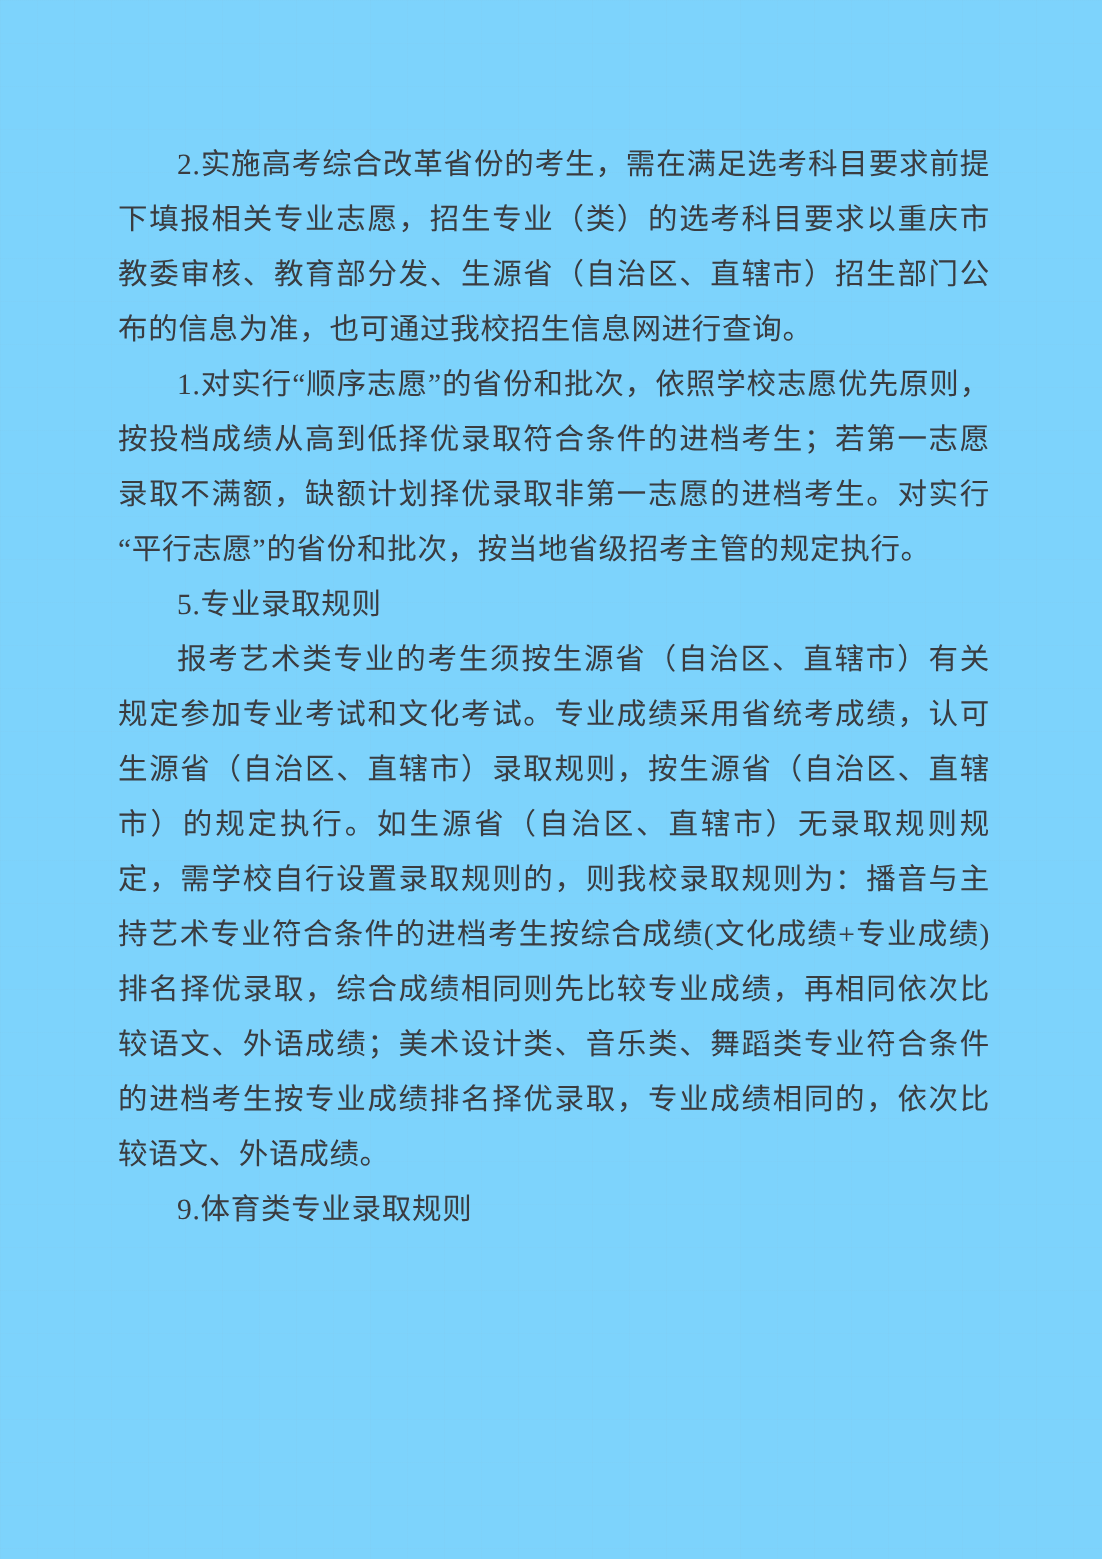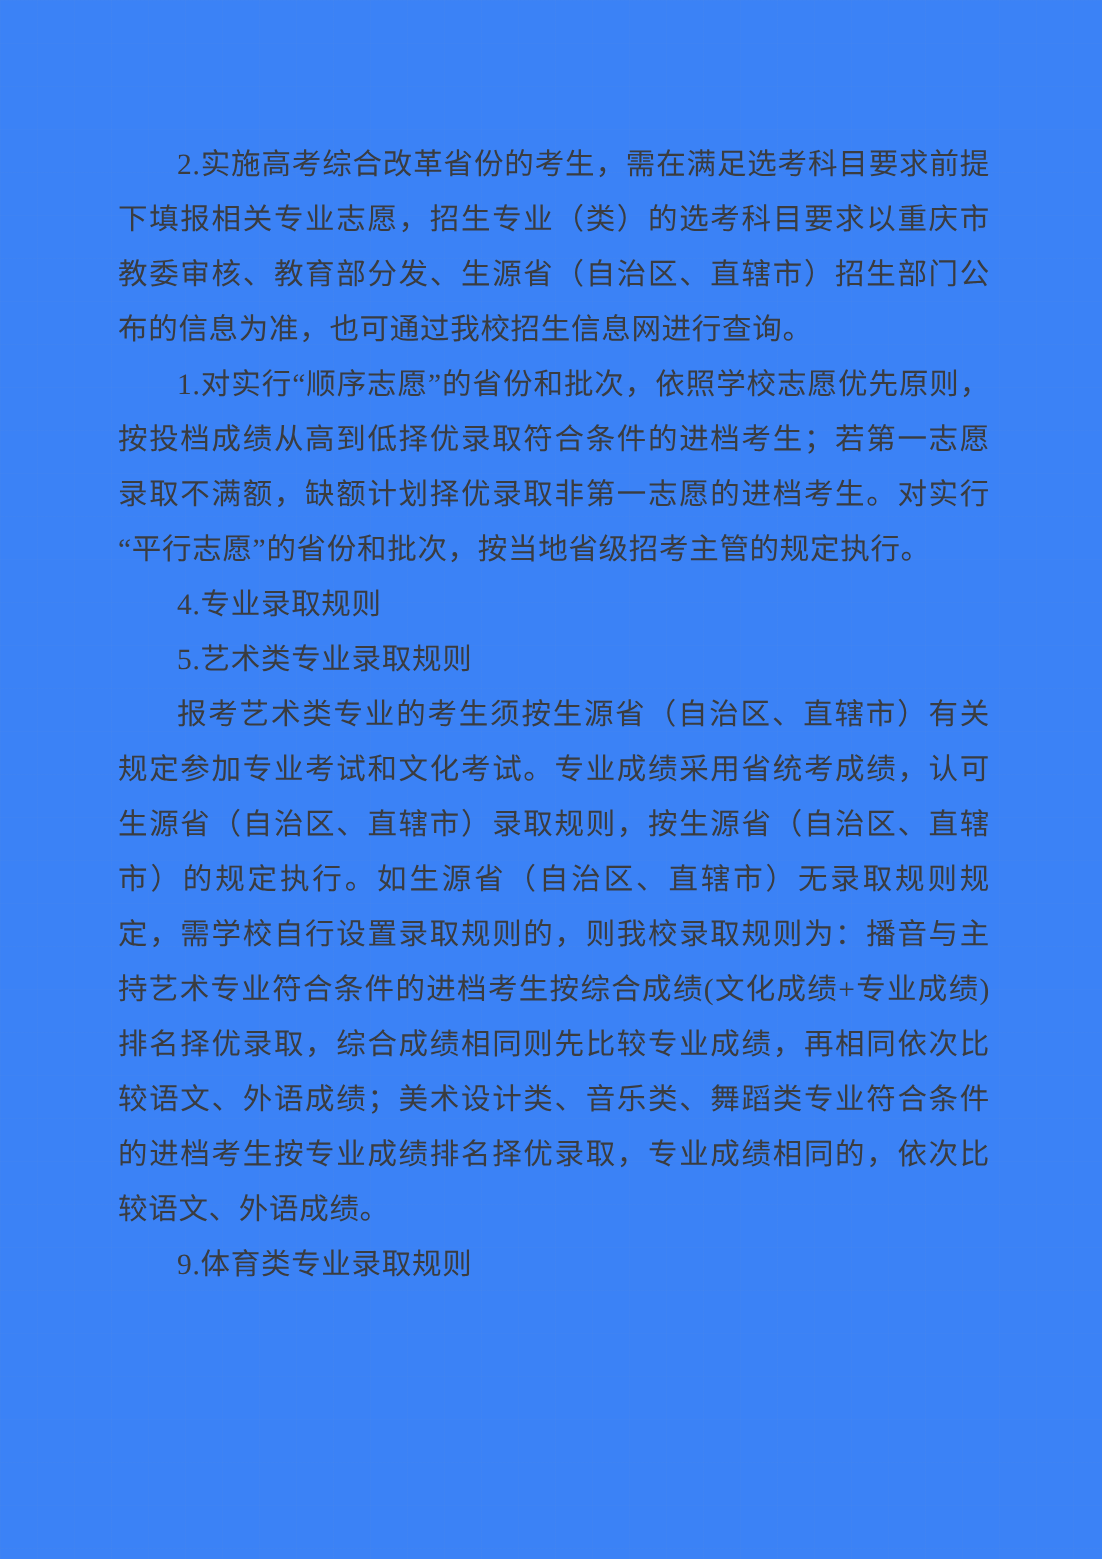--- a/index.html
+++ b/index.html
@@ -6,21 +6,21 @@
   html, body {
     margin: 0;
     padding: 0;
     background: #ffffff;
   }
   .page {
     position: relative;
     width: 1102px;
     height: 1559px;
     margin: 0 auto;
-    background: #3b82f6;
+    background: #7dd3fc;
     overflow: hidden;
     box-sizing: border-box;
   }
   
   .scan-texture {
     position: absolute;
     inset: 0;
     pointer-events: none;
     background-image:
       repeating-linear-gradient(to right, rgba(150,160,175,0.035) 0 1px, transparent 1px 37px),
@@ -58,24 +58,23 @@
 <div class="page">
 
   <div class="scan-texture"></div>
 
   <div class="doc-body">
 
     <p class="para">2.实施高考综合改革省份的考生，需在满足选考科目要求前提下填报相关专业志愿，招生专业（类）的选考科目要求以重庆市教委审核、教育部分发、生源省（自治区、直辖市）招生部门公布的信息为准，也可通过我校招生信息网进行查询。</p>
 
     <p class="para">1.对实行“顺序志愿”的省份和批次，依照学校志愿优先原则，按投档成绩从高到低择优录取符合条件的进档考生；若第一志愿录取不满额，缺额计划择优录取非第一志愿的进档考生。对实行“平行志愿”的省份和批次，按当地省级招考主管的规定执行。</p>
 
-    <p class="para heading">4.专业录取规则</p>
+    <p class="para heading">5.专业录取规则</p>
 
 
-    <p class="para heading">5.艺术类专业录取规则</p>
 
     <p class="para">报考艺术类专业的考生须按生源省（自治区、直辖市）有关规定参加专业考试和文化考试。专业成绩采用省统考成绩，认可生源省（自治区、直辖市）录取规则，按生源省（自治区、直辖市）的规定执行。如生源省（自治区、直辖市）无录取规则规定，需学校自行设置录取规则的，则我校录取规则为：播音与主持艺术专业符合条件的进档考生按综合成绩(文化成绩+专业成绩)排名择优录取，综合成绩相同则先比较专业成绩，再相同依次比较语文、外语成绩；美术设计类、音乐类、舞蹈类专业符合条件的进档考生按专业成绩排名择优录取，专业成绩相同的，依次比较语文、外语成绩。</p>
 
     <p class="para heading">9.体育类专业录取规则</p>
 
   </div>
 
 </div>
 
 </body></html>

